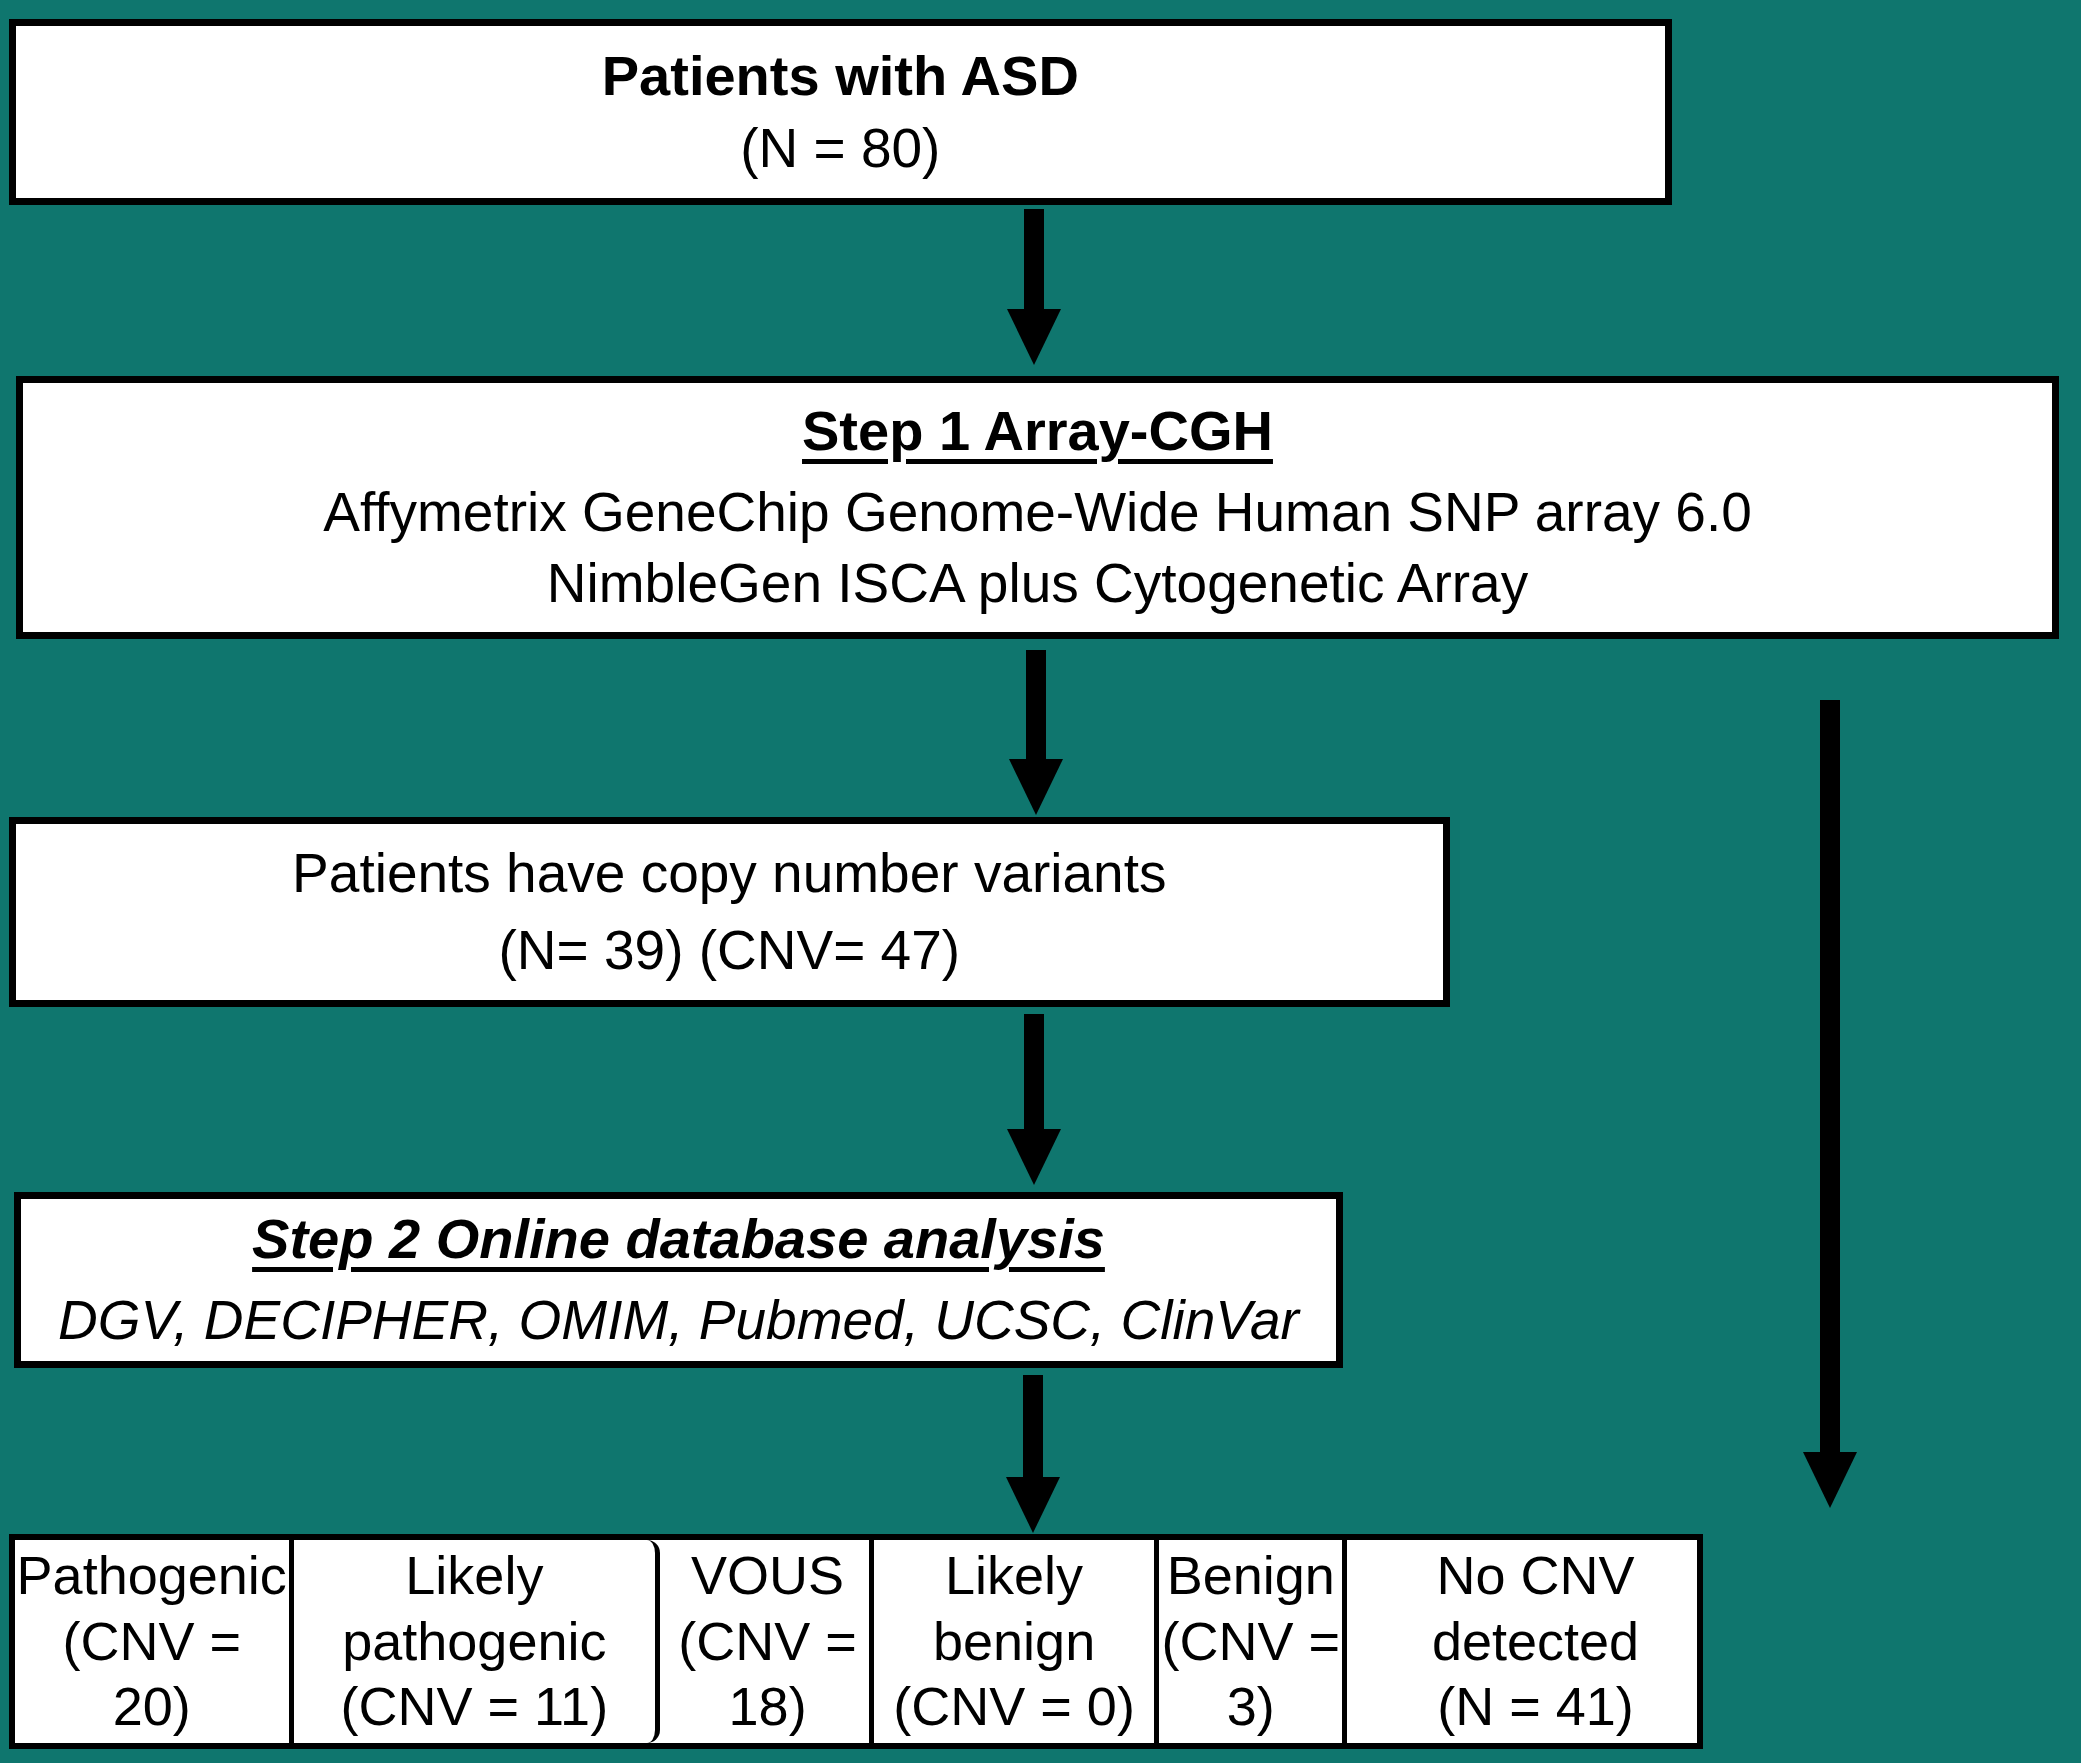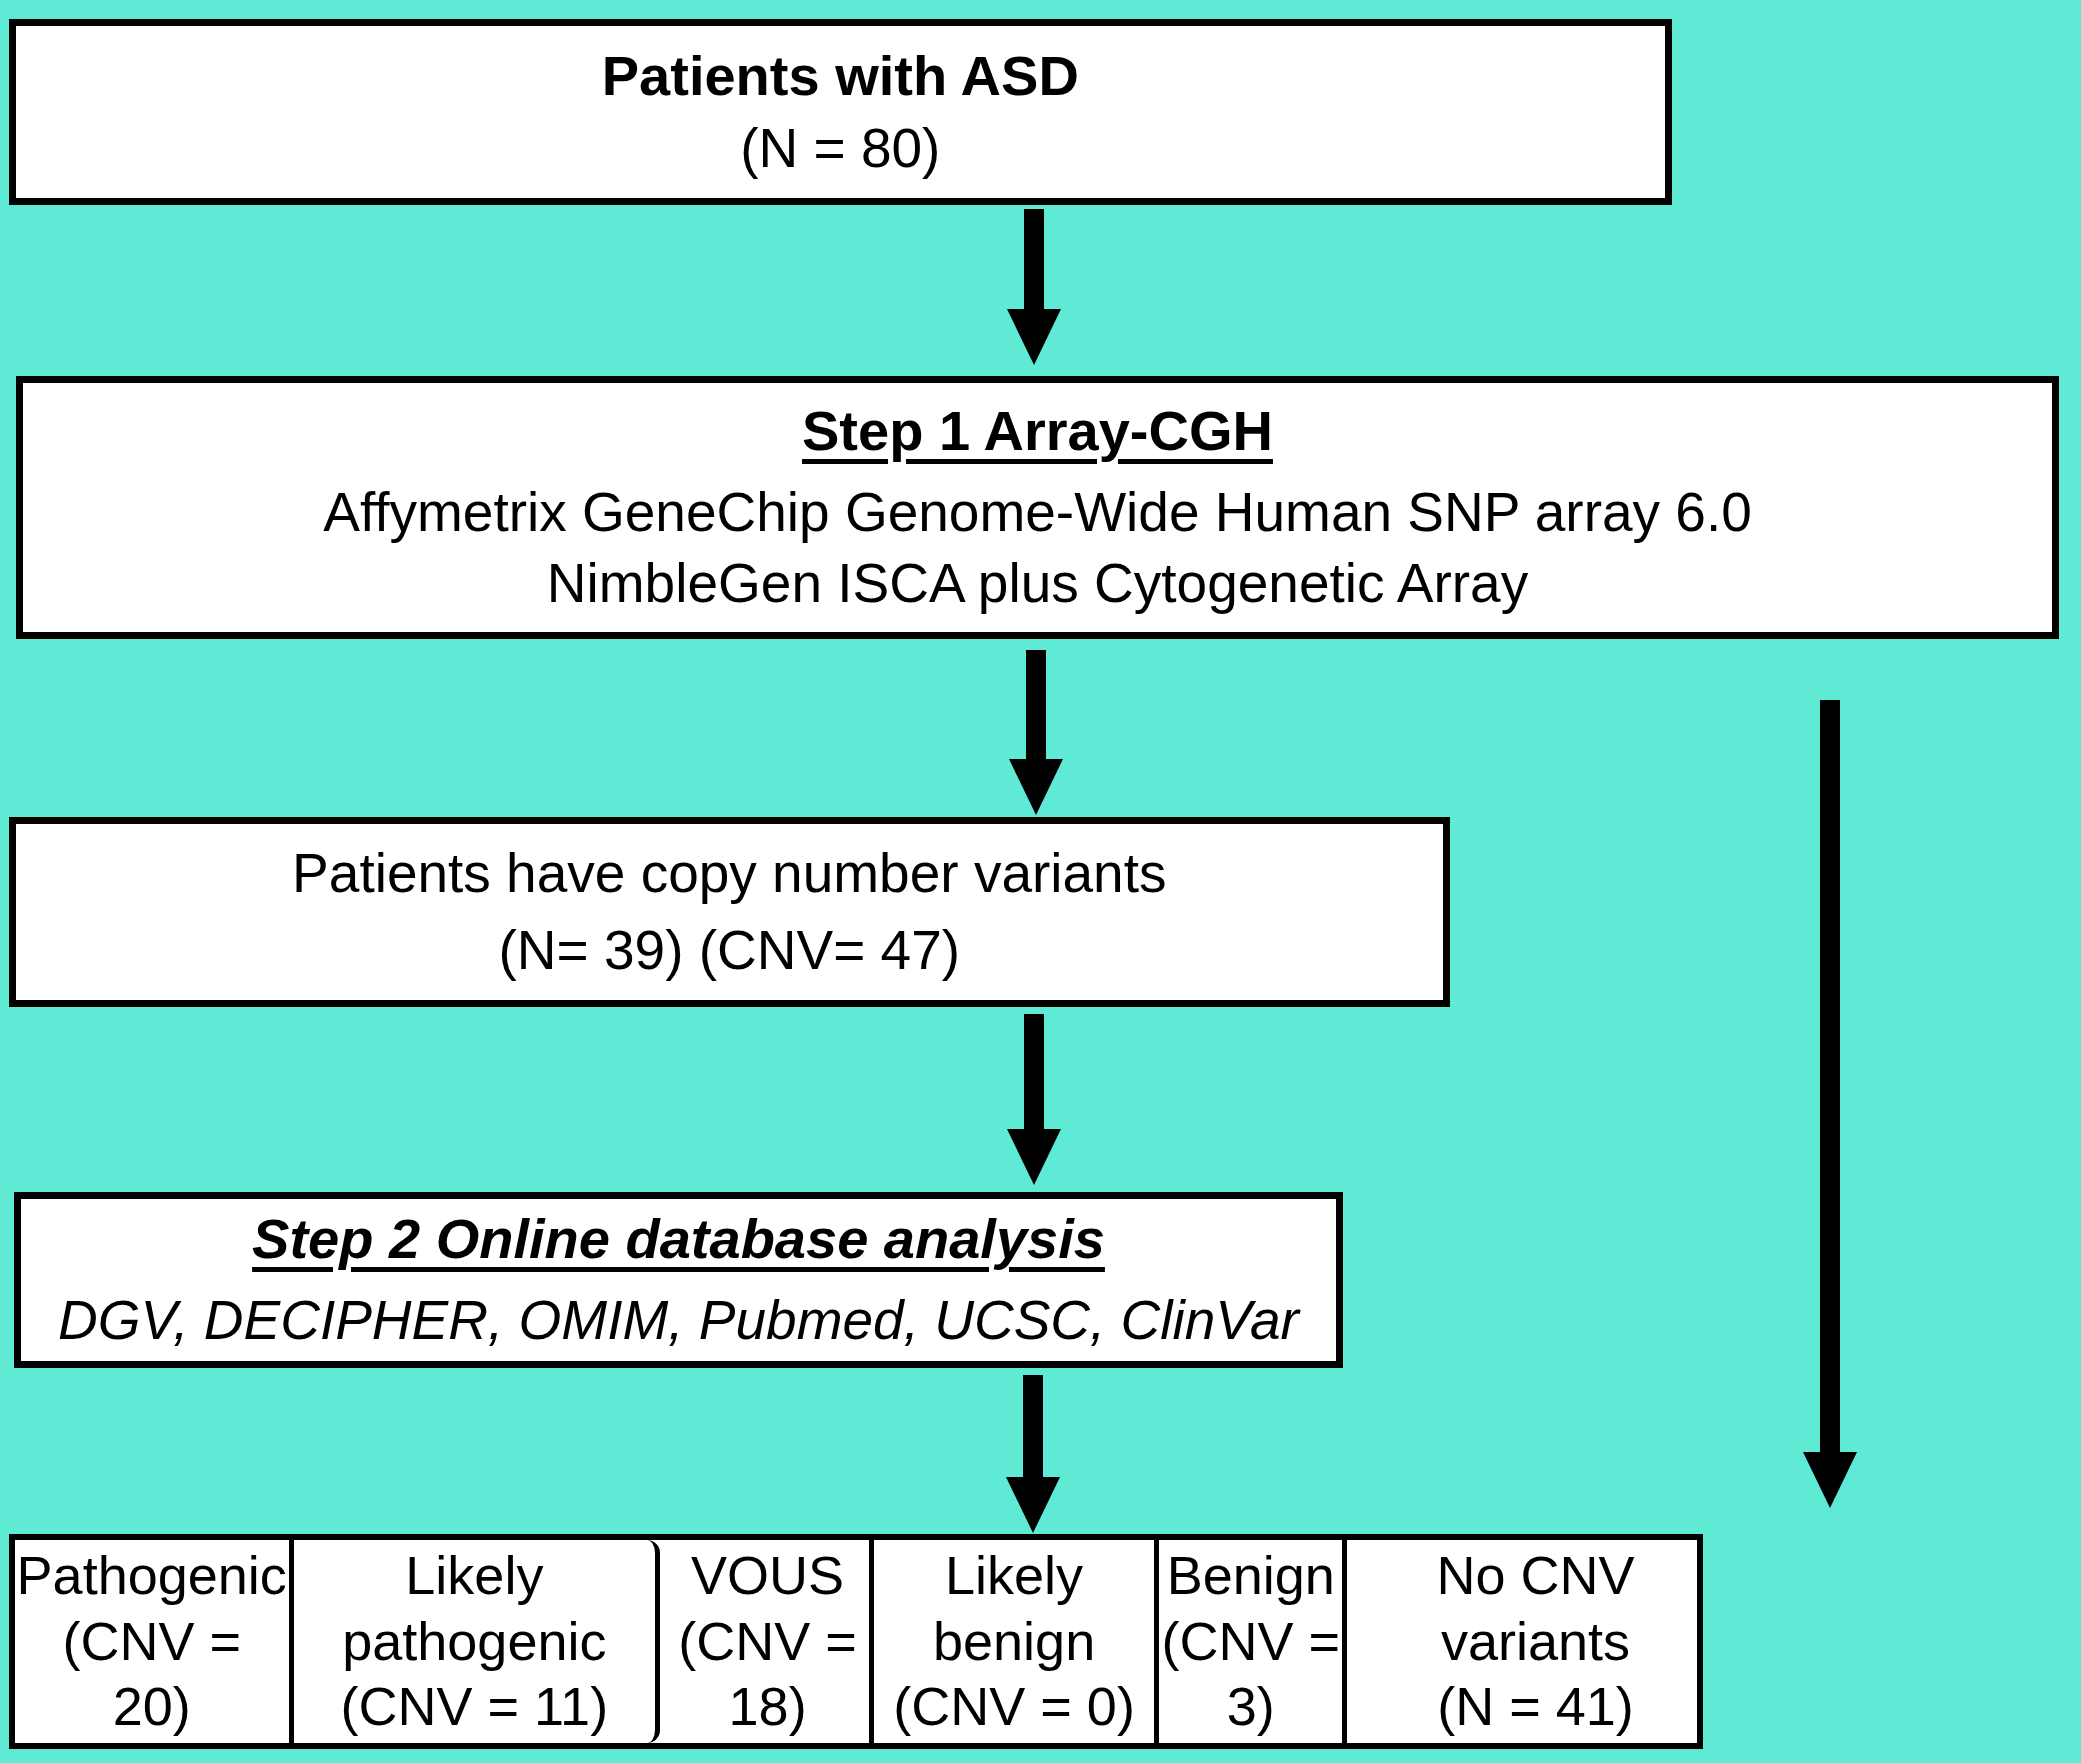--- a/index.html
+++ b/index.html
@@ -4,21 +4,21 @@
 <style>
   html, body {
     margin: 0;
     padding: 0;
     background: #ffffff;
   }
   .canvas {
     position: relative;
     width: 2081px;
     height: 1764px;
-    background: #5eead4;
+    background: #0f766e;
     font-family: "Liberation Sans", "DejaVu Sans", sans-serif;
     color: #000000;
     overflow: hidden;
   }
   .fbox {
     position: absolute;
     box-sizing: border-box;
     border: 7px solid #000000;
     background: #ffffff;
     display: flex;
@@ -176,19 +176,19 @@
     </div>
     <div class="cell c3">
       <div>Likely benign</div>
       <div>(CNV = 0)</div>
     </div>
     <div class="cell c4">
       <div>Benign</div>
       <div>(CNV = 3)</div>
     </div>
     <div class="cell c5">
-      <div>No CNV variants</div>
+      <div>No CNV detected</div>
       <div>(N = 41)</div>
     </div>
   </div>
 
 </div>
 
 
 </body></html>

